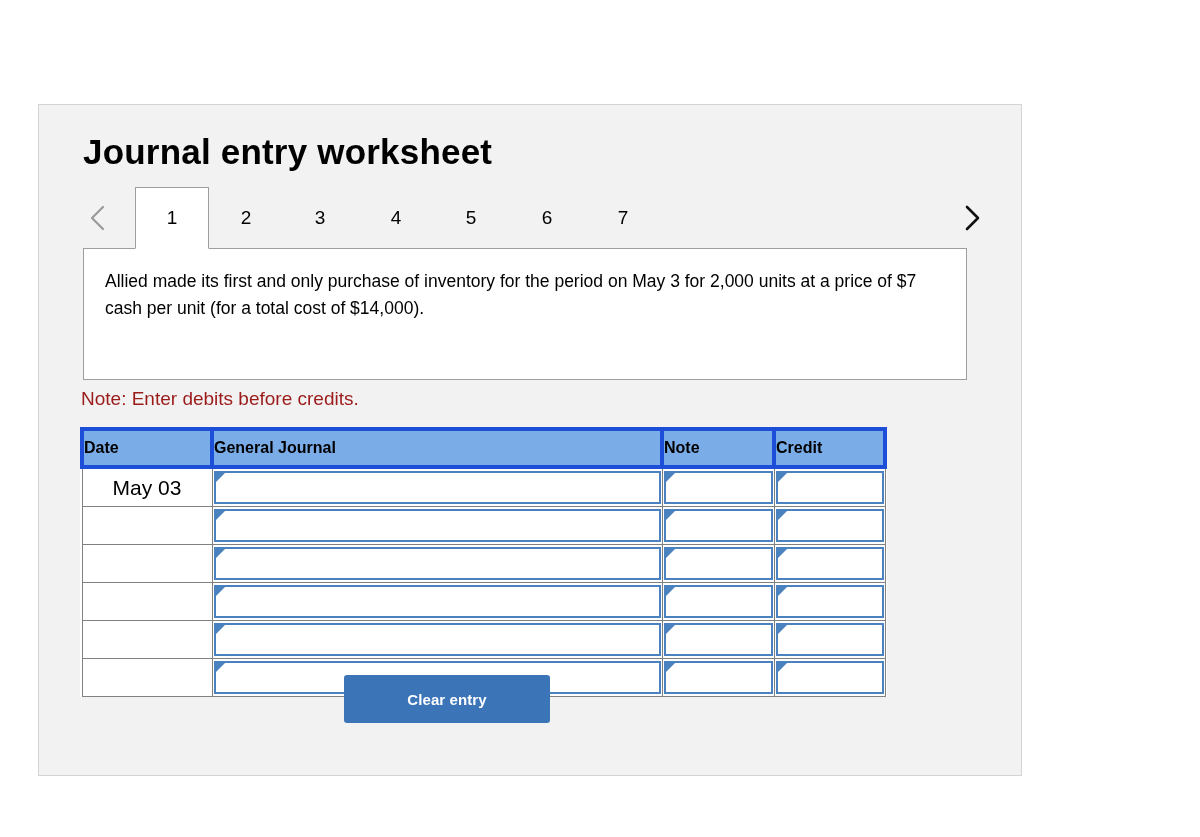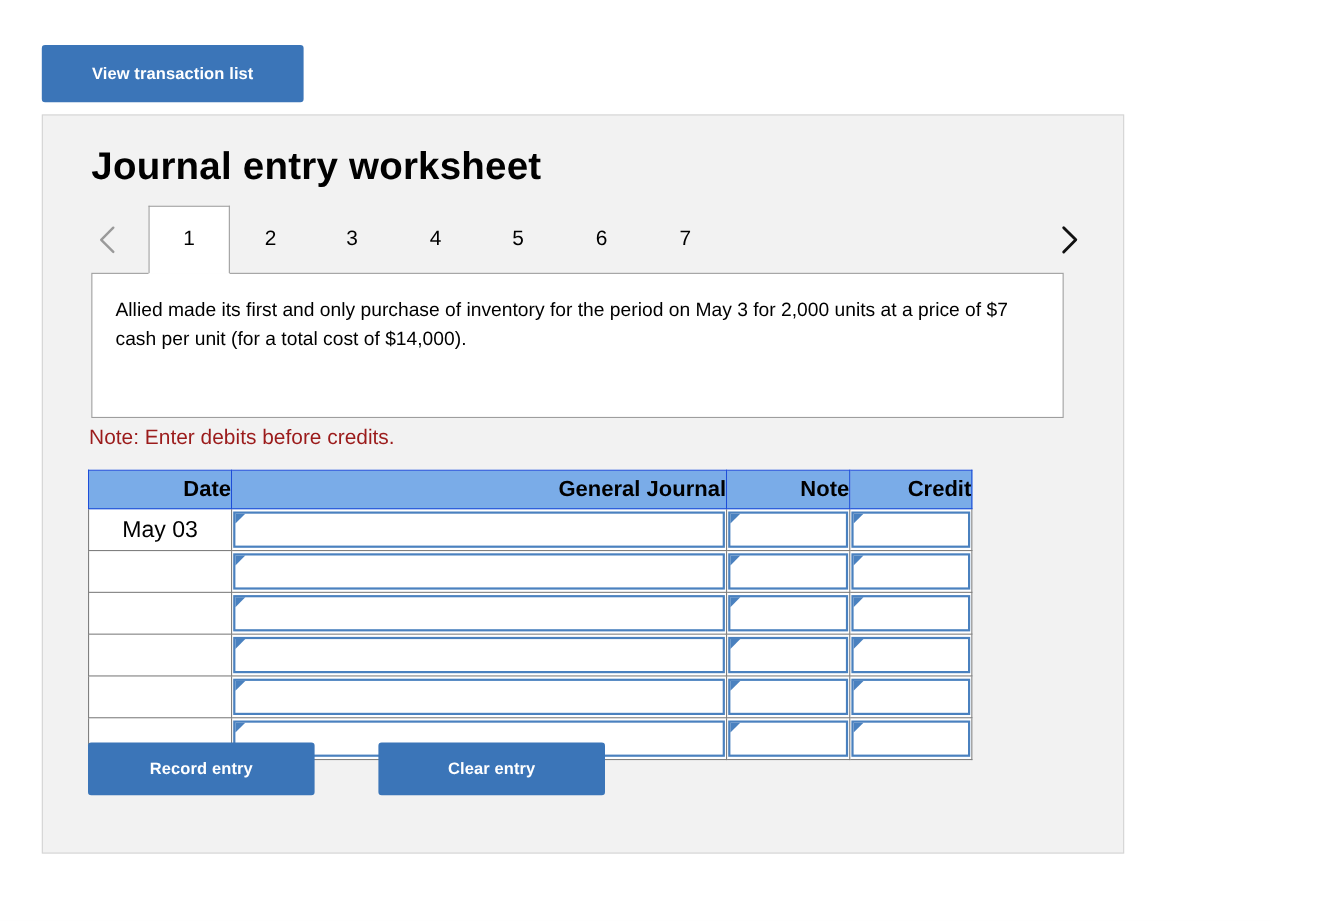--- a/index.html
+++ b/index.html
@@ -151,25 +151,25 @@
     left: 41px;
     top: 322px;
     width: 803px;
     border-collapse: collapse;
     table-layout: fixed;
     background: #ffffff;
   }
   .jtable th {
     background: #7aace8;
     color: #000000;
-    font-size: 20px;
+    font-size: 16px;
     font-weight: bold;
     height: 34px;
-    border: 1px solid #1d4ed8;
-    text-align: right;
+    border: 4px solid #1d4ed8;
+    text-align: left;
     padding: 0;
   }
   .jtable td {
     border: 1px solid #808080;
     padding: 0;
     height: 35px;
     background: #ffffff;
   }
   .col-date  { width: 130px; }
   .col-gj    { width: 450px; }
@@ -226,21 +226,20 @@
     top: 570px;
     width: 241px;
     height: 48px;
   }
 </style>
 </head>
 <body>
 
 <div class="page">
 
-  <button class="btn view-transaction-btn">View transaction list</button>
 
   <div class="panel">
 
     <div class="panel-title">Journal entry worksheet</div>
 
     <div class="tabs-row">
       <div class="chev chev-prev">
         <svg width="17" height="28" viewBox="0 0 17 28" aria-hidden="true">
           <polyline points="14,3 3,14 14,25" fill="none" stroke="#9a9a9a" stroke-width="2.2" stroke-linecap="round" stroke-linejoin="round"></polyline>
         </svg>
@@ -351,19 +350,18 @@
             <td class="input-td">
               <div class="cell-input"></div>
             </td>
             <td class="input-td">
               <div class="cell-input"></div>
             </td>
           </tr>
         </tbody>
     </table>
 
-    <button class="btn record-btn">Record entry</button>
 
     <button class="btn clear-btn">Clear entry</button>
 
 
   </div>
 </div>
 
 </body></html>

